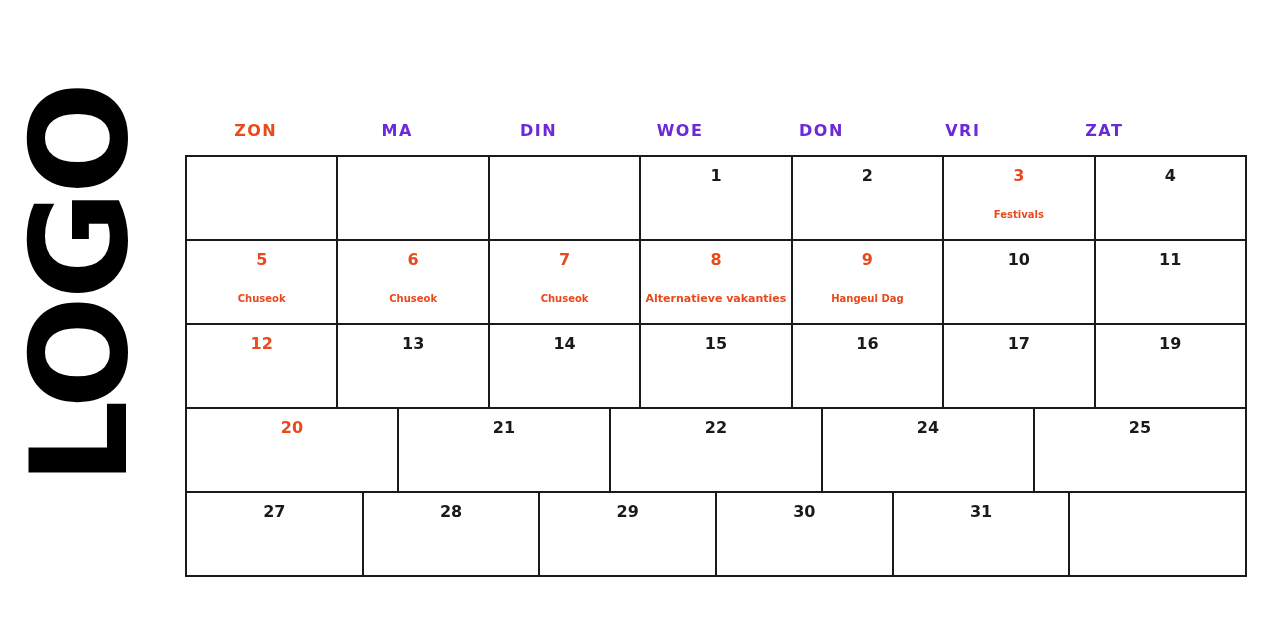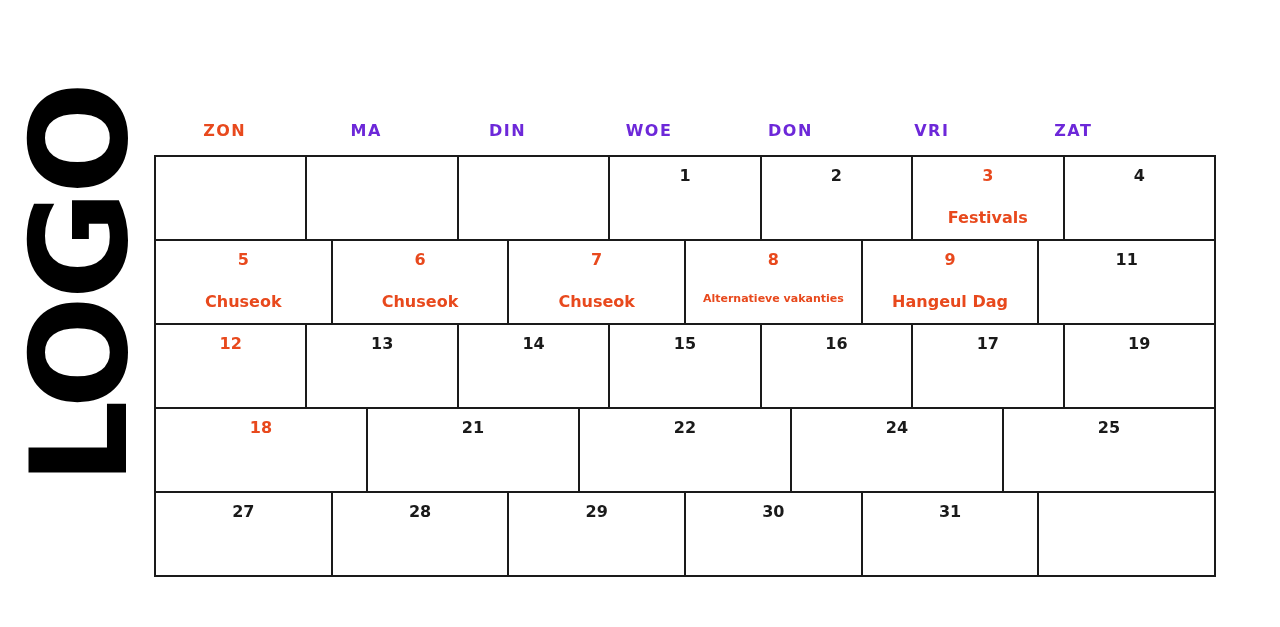--- a/index.html
+++ b/index.html
@@ -40,21 +40,21 @@
     font-size: 133px;
     letter-spacing: -4px;
     color: #000000;
     white-space: nowrap;
     line-height: 1;
   }
 
   
   .calendar {
     position: absolute;
-    left: 154px;
+    left: 185px;
     top: 105px;
     width: 990px;
   }
 
   .weekday-row {
     display: flex;
     width: 100%;
     height: 50px;
     align-items: center;
   }
@@ -99,21 +99,21 @@
     color: #1a1a1a;
     line-height: 1.1;
   }
   .cell.accent .daynum {
     color: #e8491d;
   }
   .event {
     margin-top: 24px;
     font-family: "DejaVu Sans", sans-serif;
     font-weight: 700;
-    font-size: 16px;
+    font-size: 10px;
     color: #e8491d;
     line-height: 1.1;
     padding: 0 3px;
     white-space: nowrap;
     overflow: hidden;
     text-overflow: ellipsis;
   }
   .event.small {
     font-size: 11px;
   }
@@ -179,20 +179,23 @@
           </div>
           <div class="cell accent">
             <div class="daynum">8</div>
             <div class="event small">Alternatieve vakanties</div>
           </div>
           <div class="cell accent">
             <div class="daynum">9</div>
             <div class="event">Hangeul Dag</div>
           </div>
           <div class="cell">
+            <div class="daynum">10</div>
+          </div>
+          <div class="cell">
             <div class="daynum">11</div>
           </div>
         </div>
         <div class="week">
           <div class="cell accent">
             <div class="daynum">12</div>
           </div>
           <div class="cell">
             <div class="daynum">13</div>
           </div>
@@ -207,21 +210,21 @@
           </div>
           <div class="cell">
             <div class="daynum">17</div>
           </div>
           <div class="cell">
             <div class="daynum">19</div>
           </div>
         </div>
         <div class="week">
           <div class="cell accent">
-            <div class="daynum">18</div>
+            <div class="daynum">20</div>
           </div>
           <div class="cell">
             <div class="daynum">21</div>
           </div>
           <div class="cell">
             <div class="daynum">22</div>
           </div>
           <div class="cell">
             <div class="daynum">24</div>
           </div>

